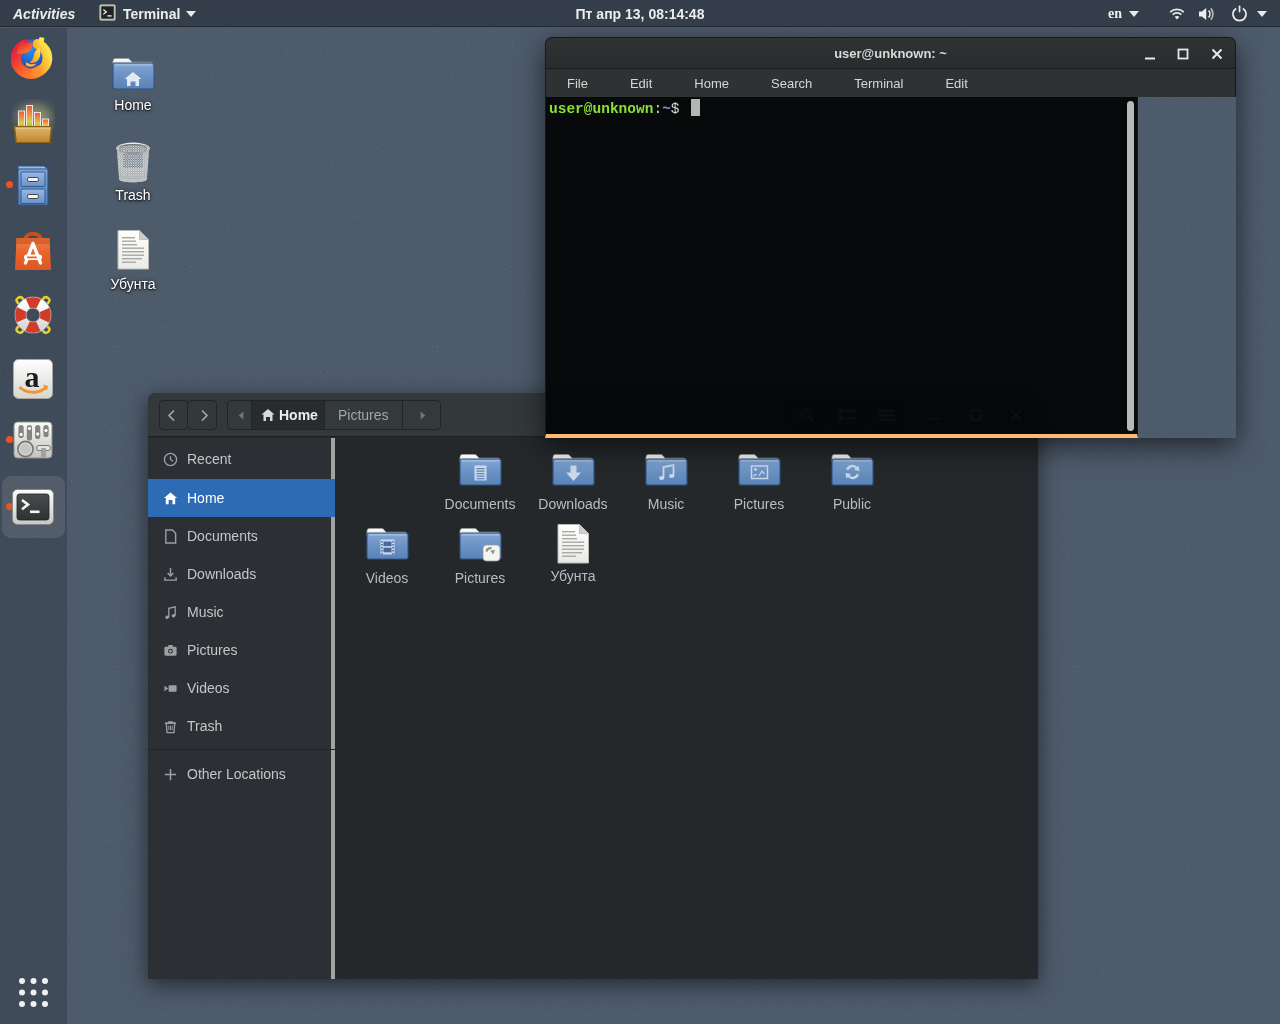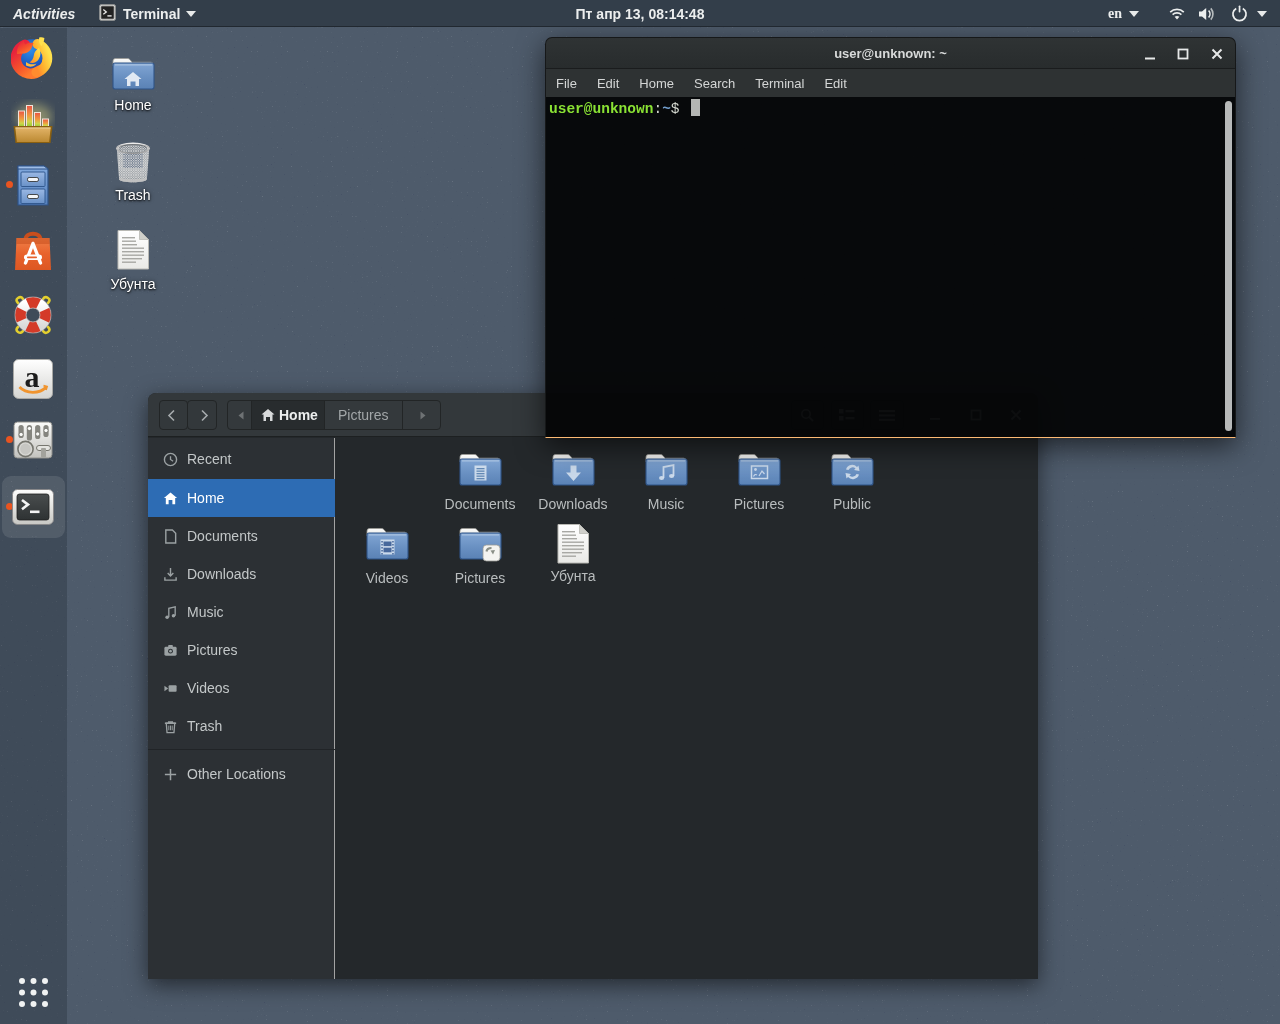--- a/index.html
+++ b/index.html
@@ -31,44 +31,44 @@
   
   #naut { position:absolute; left:148px; top:393px; width:890px; height:586px;
      border-radius:8px 8px 0 0; box-shadow:0 6px 22px rgba(0,0,0,0.55);
      background:#24282b; }
   #naut-head { position:absolute; left:0; top:0; width:890px; height:44px;
      background:#33383b; border-radius:8px 8px 0 0;
      border-bottom:1px solid #1d2021; }
   .nbtn { position:absolute; top:7px; height:30px; background:#33383b;
      border:1px solid #222526; border-radius:4px; }
   #naut-side { position:absolute; left:0; top:45px; width:187px; height:541px;
-     background:#2c3034; border-right:1px solid #a3a3a3; }
+     background:#2c3034; border-right:4px solid #a3a3a3; }
   .srow { position:absolute; left:0; width:187px; height:38px; color:#c3c7c8;
      font-size:14px; display:flex; align-items:center; }
   .srow .ic { width:15px; height:15px; margin-left:15px; margin-right:9px; flex:none; }
   .srow.sel { background:#2d6cb4; color:#ffffff; }
   #naut-main { position:absolute; left:188px; top:45px; width:702px; height:541px;
      background:#24282b; }
   .fitem { position:absolute; width:92px; text-align:center; color:#b9bdbe; font-size:14px; }
   .fitem svg { display:block; margin:0 auto; }
   .fitem .lbl { margin-top:5px; }
   
   #term { position:absolute; left:545px; top:37px; width:691px; height:401px;
      border-radius:8px 8px 0 0; box-shadow:0 8px 28px rgba(0,0,0,0.6);text-decoration:underline; }
   #term-title { position:absolute; left:0; top:0; width:691px; height:32px;
      background:linear-gradient(#2f3334,#282c2d); border-radius:7px 7px 0 0;
      border:1px solid #161819; border-bottom:1px solid #1a1c1d;
      color:#d8dada; font-weight:bold; font-size:13px; }
   #term-menu { position:absolute; left:0; top:32px; width:691px; height:28px;
      background:#2e3233; border-left:1px solid #161819; border-right:1px solid #161819;
      color:#d4d6d6; font-size:13px; display:flex; align-items:center; }
-  #term-menu span { padding:0 10px; }
-  #term-body { position:absolute; left:0; top:60px; width:691px; height:341px;
+  #term-menu span { padding:0 21px; }
+  #term-body { position:absolute; left:0; top:60px; width:593px; height:341px;
      background:rgba(4,5,6,0.955); border-left:1px solid #161819;
-     border-right:1px solid #161819; border-bottom:1px solid #fdba74;
+     border-right:1px solid #161819; border-bottom:4px solid #fdba74;
      font-family:"Liberation Mono", monospace; font-size:13px; }
   #term-scroll { position:absolute; right:3px; top:4px; width:7px; height:330px;
      background:#b7b9b9; border-radius:4px; }
 </style>
 </head>
 <body>
 <div id="stage">
 
   <svg width="1280" height="1024" style="position:absolute;left:0;top:0">
     <filter id="bgnoise">

